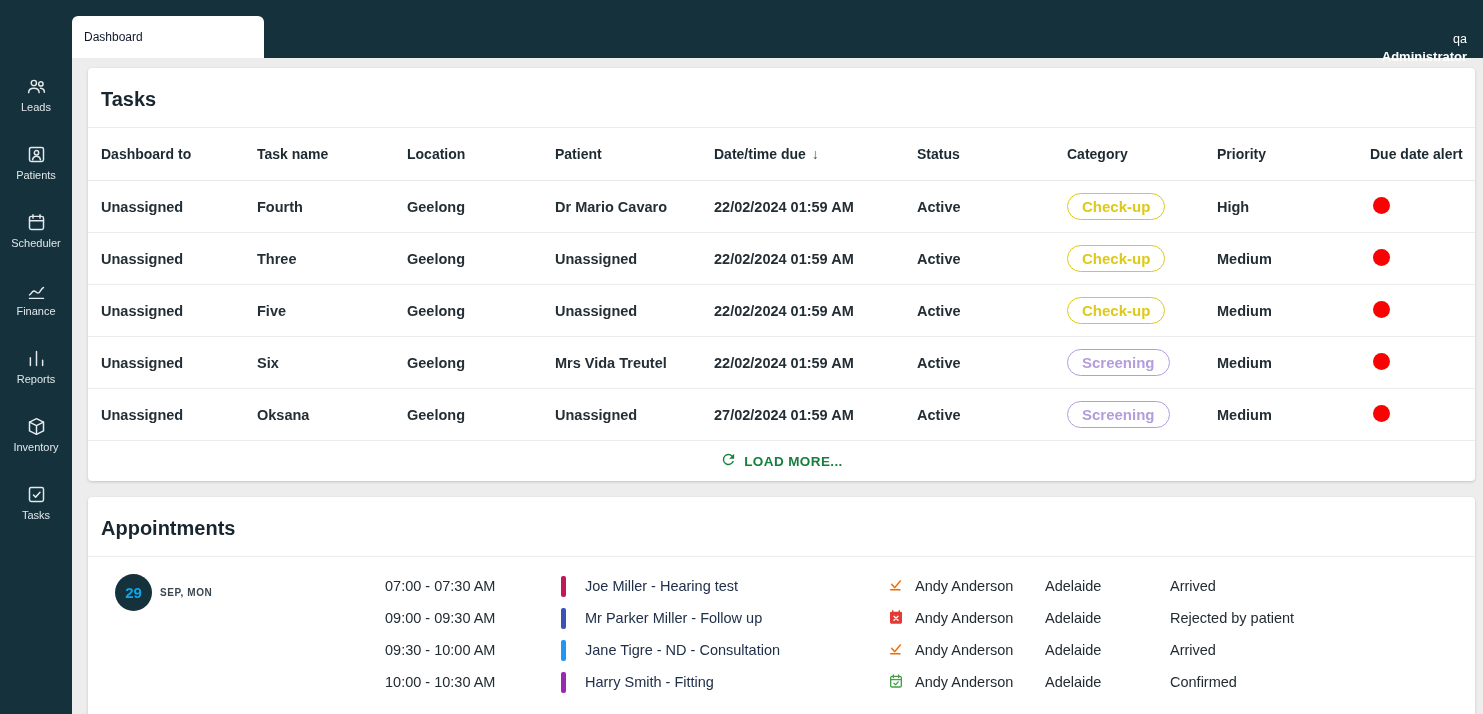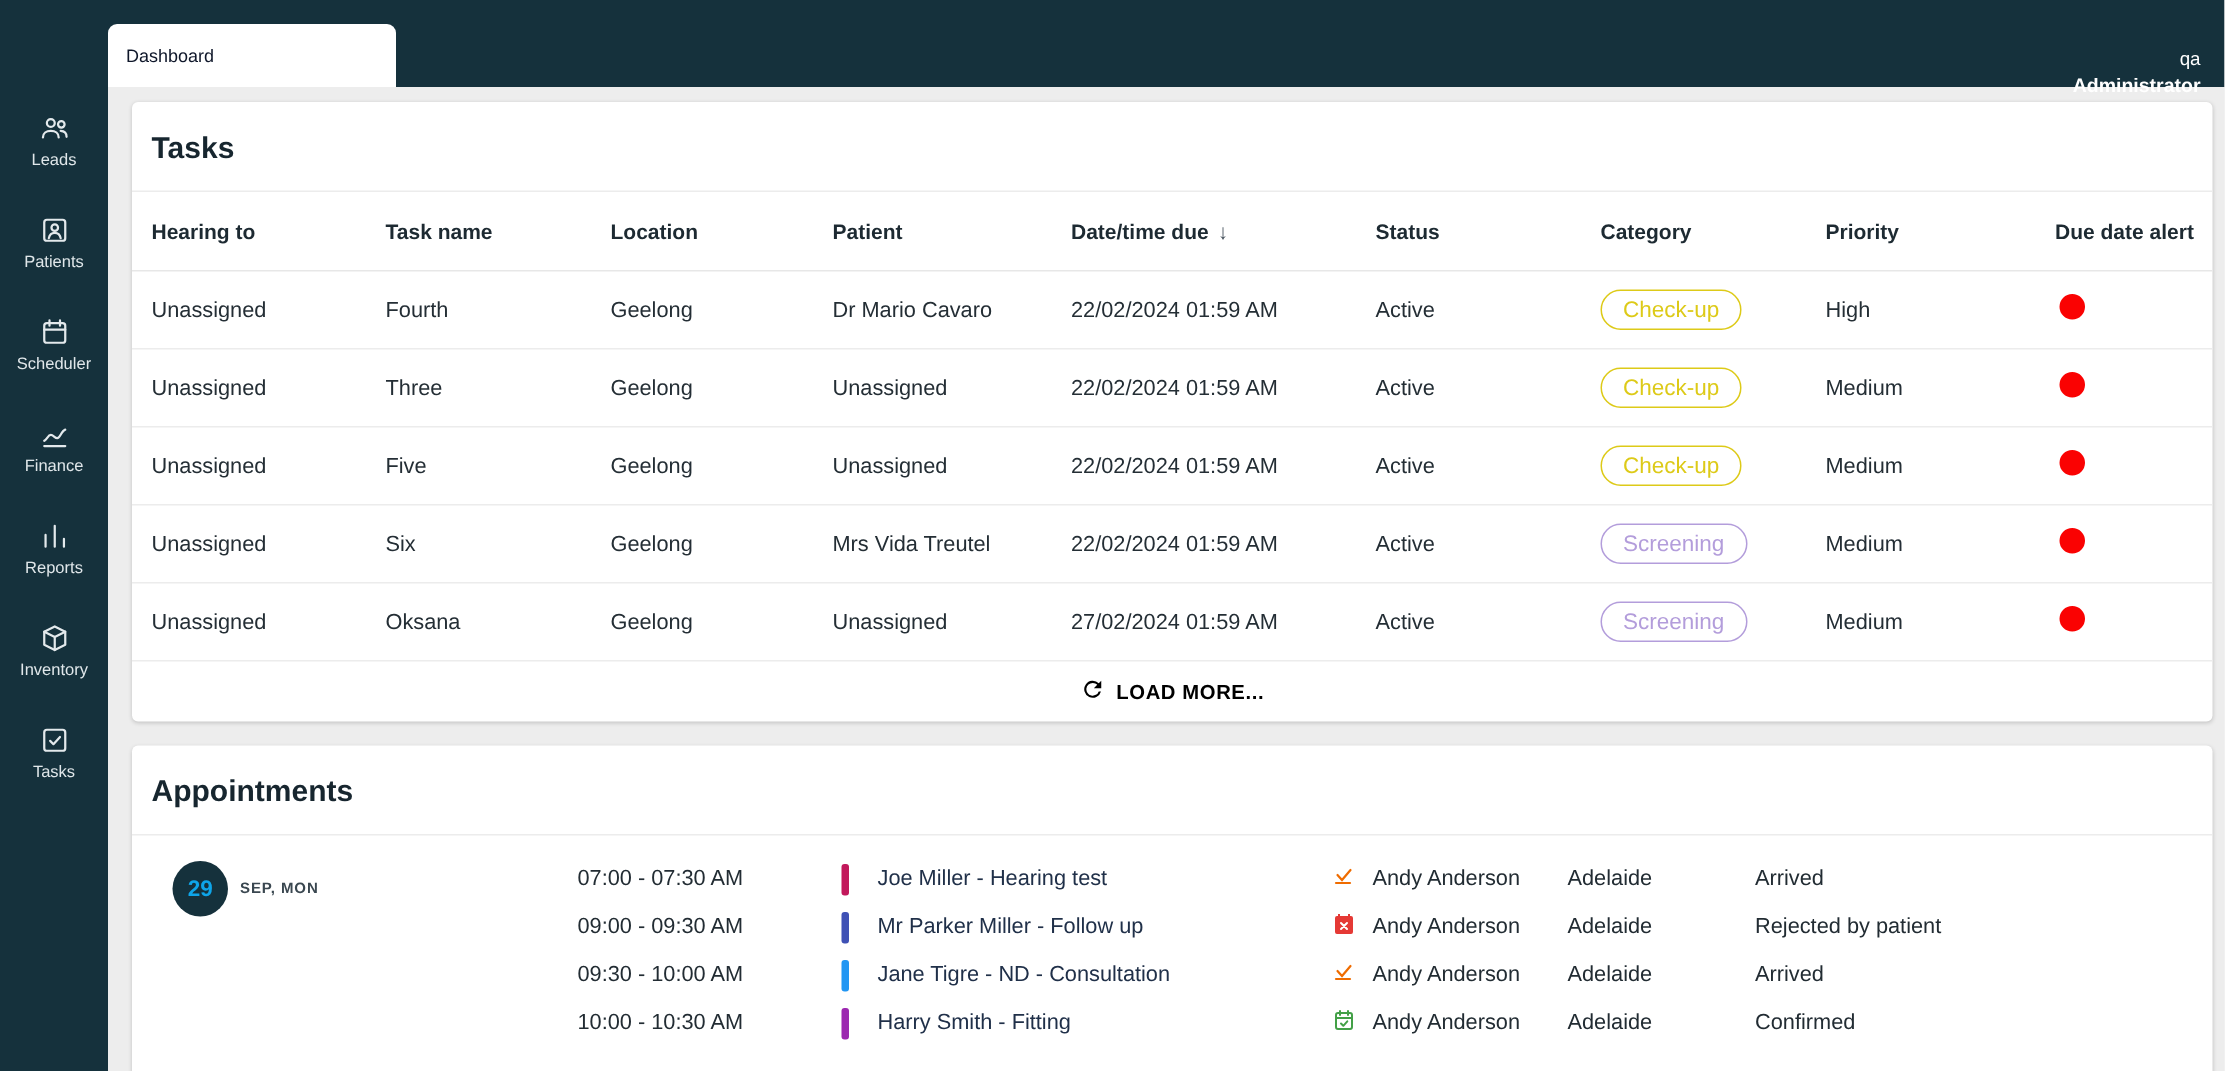--- a/index.html
+++ b/index.html
@@ -28,21 +28,21 @@
   .card { background:#fff; border-radius:4px; box-shadow:0 1px 3px rgba(0,0,0,.18); }
 
   
   .card-title { padding:20px 13px 16px; font-size:20px; font-weight:700; color:#17262f;
     border-bottom:1px solid #ececec; }
   .tgrid { display:grid; grid-template-columns:156px 150px 148px 159px 203px 150px 150px 153px 1fr;
     align-items:center; padding-left:13px; }
   .thead { height:53px; border-bottom:1px solid #e7e7e7; font-size:14px; font-weight:600; color:#1d2a32; }
   .thead .hcell { cursor:pointer; }
   .sort { color:#4a5560; font-weight:400; margin-left:6px; font-size:14px; }
-  .trow { height:52px; border-bottom:1px solid #ececec; font-size:14.5px; color:#242e35; cursor:pointer; }
+  .trow { height:52px; border-bottom:1px solid #ececec; font-size:14.5px; color:#242e35; cursor:pointer;font-weight:bold; }
   .pill { display:inline-block; border:1.5px solid currentColor; border-radius:15px;
     padding:4px 14px; font-size:15px; }
   .dot { width:17px; height:17px; border-radius:50%; display:inline-block; margin-left:3px; }
   .load-more { height:40px; display:flex; align-items:center; justify-content:center; gap:7px;
     font-size:13.5px; font-weight:700; letter-spacing:.4px; cursor:pointer; }
   .load-more svg { width:17px; height:17px; }
 
   
   .appts { margin-top:16px; height:228px; overflow:hidden; }
   .appt-body { display:flex; padding:13px 0 0 13px; }
@@ -128,21 +128,21 @@
         <div class="u2">Administrator</div>
       </div>
     </header>
 
     <main class="content">
 
       <section class="card">
         <div class="card-title">Tasks</div>
 
         <div class="tgrid thead">
-          <span class="hcell">Hearing to</span>
+          <span class="hcell">Dashboard to</span>
           <span class="hcell">Task name</span>
           <span class="hcell">Location</span>
           <span class="hcell">Patient</span>
           <span class="hcell">
             <span>Date/time due</span><span class="sort">↓</span>
           </span>
           <span class="hcell">Status</span>
           <span class="hcell">Category</span>
           <span class="hcell">Priority</span>
           <span class="hcell">Due date alert</span>
@@ -201,21 +201,21 @@
             <span>Oksana</span>
             <span>Geelong</span>
             <span>Unassigned</span>
             <span>27/02/2024 01:59 AM</span>
             <span>Active</span>
             <span><span class="pill" style="color: rgb(179, 157, 219);">Screening</span></span>
             <span>Medium</span>
             <span><span class="dot" style="background: rgb(250, 2, 2);"></span></span>
           </div>
 
-        <div class="load-more" style="color: #000000;">
+        <div class="load-more" style="color: #15803d;">
           <span><svg viewBox="0 0 24 24">
                 <path d="M17.65 6.35A8 8 0 1 0 19.73 14h-2.08A6 6 0 1 1 12 6c1.66 0 3.14.69 4.22 1.78L13 11h7V4z" fill="currentColor"></path>
               </svg></span>
           <span>LOAD MORE...</span>
         </div>
       </section>
 
       <section class="card appts">
         <div class="card-title">Appointments</div>
 

